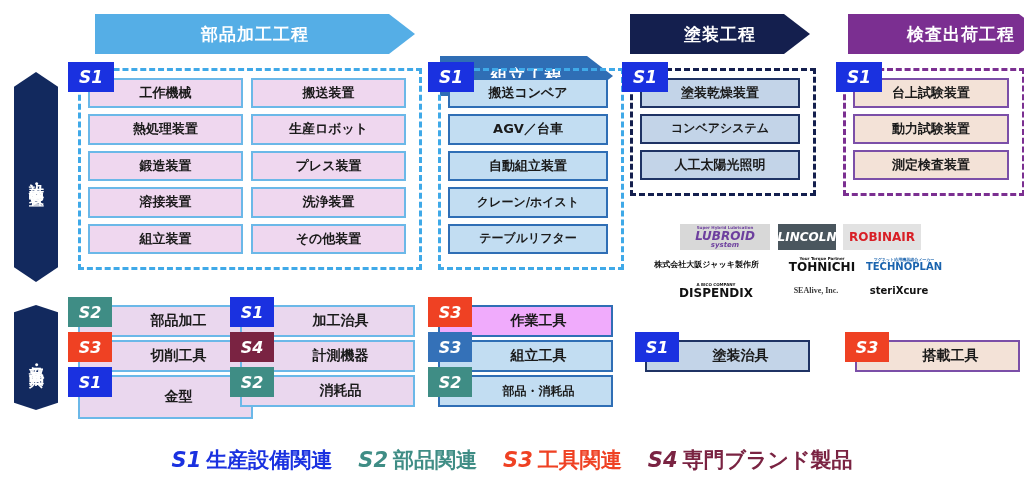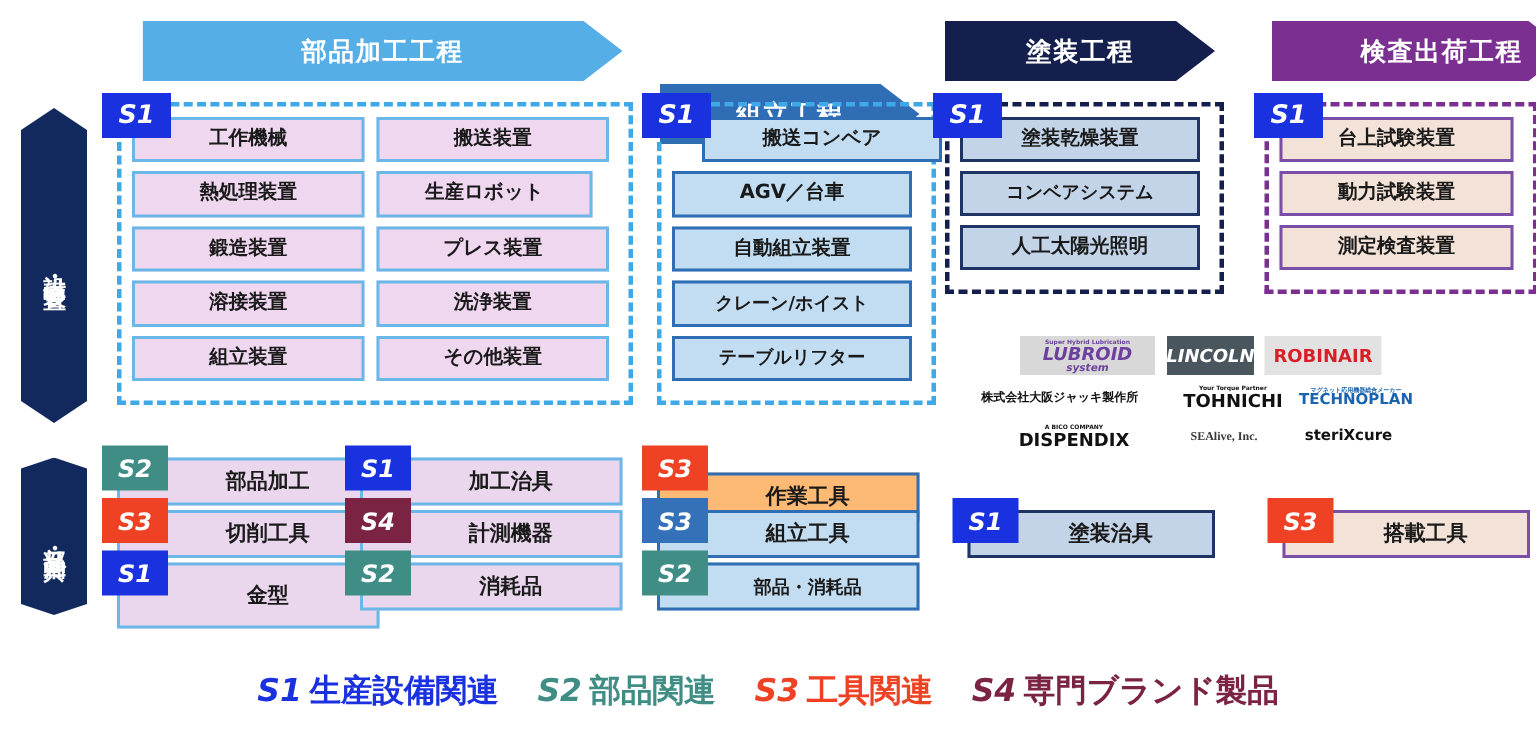--- a/index.html
+++ b/index.html
@@ -99,31 +99,31 @@
   <div id="side-labels">
       <div class="side-banner" style="left: 14px; top: 72px; width: 44px; height: 210px; font-size: 15px;">設備・装置</div>
       <div class="side-banner" style="left: 14px; top: 305px; width: 44px; height: 105px; font-size: 15px;">部品・治具</div>
     </div>
   <div id="processes">
       <div class="proc-head" style="left: 95px; top: 14px; width: 320px; height: 40px; background: rgb(85, 174, 230); font-size: 17px;">部品加工工程</div>
       <div class="group-frame" style="left: 78px; top: 68px; width: 338px; height: 196px; border-color: rgb(63, 169, 232);"></div>
       <div class="item-box" style="left: 88px; top: 78px; width: 155px; height: 30.4px; background: rgb(239, 215, 239); border: 2px solid rgb(107, 184, 232); font-size: 13px;">工作機械</div>
       <div class="item-box" style="left: 251px; top: 78px; width: 155px; height: 30.4px; background: rgb(239, 215, 239); border: 2px solid rgb(107, 184, 232); font-size: 13px;">搬送装置</div>
       <div class="item-box" style="left: 88px; top: 114.4px; width: 155px; height: 30.4px; background: rgb(239, 215, 239); border: 2px solid rgb(107, 184, 232); font-size: 13px;">熱処理装置</div>
-      <div class="item-box" style="left: 251px; top: 114.4px; width: 144px; height: 30.4px; background: rgb(239, 215, 239); border: 2px solid rgb(107, 184, 232); font-size: 13px;">生産ロボット</div>
+      <div class="item-box" style="left: 251px; top: 114.4px; width: 155px; height: 30.4px; background: rgb(239, 215, 239); border: 2px solid rgb(107, 184, 232); font-size: 13px;">生産ロボット</div>
       <div class="item-box" style="left: 88px; top: 150.8px; width: 155px; height: 30.4px; background: rgb(239, 215, 239); border: 2px solid rgb(107, 184, 232); font-size: 13px;">鍛造装置</div>
       <div class="item-box" style="left: 251px; top: 150.8px; width: 155px; height: 30.4px; background: rgb(239, 215, 239); border: 2px solid rgb(107, 184, 232); font-size: 13px;">プレス装置</div>
       <div class="item-box" style="left: 88px; top: 187.2px; width: 155px; height: 30.4px; background: rgb(239, 215, 239); border: 2px solid rgb(107, 184, 232); font-size: 13px;">溶接装置</div>
       <div class="item-box" style="left: 251px; top: 187.2px; width: 155px; height: 30.4px; background: rgb(239, 215, 239); border: 2px solid rgb(107, 184, 232); font-size: 13px;">洗浄装置</div>
       <div class="item-box" style="left: 88px; top: 223.6px; width: 155px; height: 30.4px; background: rgb(239, 215, 239); border: 2px solid rgb(107, 184, 232); font-size: 13px;">組立装置</div>
       <div class="item-box" style="left: 251px; top: 223.6px; width: 155px; height: 30.4px; background: rgb(239, 215, 239); border: 2px solid rgb(107, 184, 232); font-size: 13px;">その他装置</div>
       <div class="s-badge" style="left: 68px; top: 62px; width: 46px; height: 30px; background: rgb(26, 49, 224); font-size: 17px;">S1</div>
       <div class="proc-head" style="left: 440px; top: 14px; width: 173px; height: 40px; background: rgb(47, 110, 181); font-size: 17px; margin-top: 42px;">組立工程</div>
       <div class="group-frame" style="left: 438px; top: 68px; width: 180px; height: 196px; border-color: rgb(63, 169, 232);"></div>
-      <div class="item-box" style="left: 468px; top: 78px; width: 160px; height: 30.4px; background: rgb(194, 221, 242); border: 2px solid rgb(47, 110, 181); font-size: 13px;">搬送コンベア</div>
+      <div class="item-box" style="left: 448px; top: 78px; width: 160px; height: 30.4px; background: rgb(194, 221, 242); border: 2px solid rgb(47, 110, 181); font-size: 13px; font-family: Liberation Serif, serif;">搬送コンベア</div>
       <div class="item-box" style="left: 448px; top: 114.4px; width: 160px; height: 30.4px; background: rgb(194, 221, 242); border: 2px solid rgb(47, 110, 181); font-size: 13px;">AGV／台車</div>
       <div class="item-box" style="left: 448px; top: 150.8px; width: 160px; height: 30.4px; background: rgb(194, 221, 242); border: 2px solid rgb(47, 110, 181); font-size: 13px;">自動組立装置</div>
       <div class="item-box" style="left: 448px; top: 187.2px; width: 160px; height: 30.4px; background: rgb(194, 221, 242); border: 2px solid rgb(47, 110, 181); font-size: 12px;">クレーン/ホイスト</div>
       <div class="item-box" style="left: 448px; top: 223.6px; width: 160px; height: 30.4px; background: rgb(194, 221, 242); border: 2px solid rgb(47, 110, 181); font-size: 12px;">テーブルリフター</div>
       <div class="s-badge" style="left: 428px; top: 62px; width: 46px; height: 30px; background: rgb(26, 49, 224); font-size: 17px;">S1</div>
       <div class="proc-head" style="left: 630px; top: 14px; width: 180px; height: 40px; background: rgb(20, 31, 78); font-size: 17px;">塗装工程</div>
       <div class="group-frame" style="left: 630px; top: 68px; width: 180px; height: 122px; border-color: rgb(20, 31, 78);"></div>
       <div class="item-box" style="left: 640px; top: 78px; width: 160px; height: 30px; background: rgb(195, 212, 232); border: 2px solid rgb(31, 51, 100); font-size: 13px;">塗装乾燥装置</div>
       <div class="item-box" style="left: 640px; top: 114px; width: 160px; height: 30px; background: rgb(195, 212, 232); border: 2px solid rgb(31, 51, 100); font-size: 12px;">コンベアシステム</div>
       <div class="item-box" style="left: 640px; top: 150px; width: 160px; height: 30px; background: rgb(195, 212, 232); border: 2px solid rgb(31, 51, 100); font-size: 13px;">人工太陽光照明</div>
@@ -205,21 +205,21 @@
       </div>
       <div class="s-badge" style="left: 230px; top: 297px; width: 44px; height: 30px; background: rgb(26, 49, 224); font-size: 16px;">S1</div>
       <div class="strip-box" style="left: 240px; top: 340px; width: 175px; height: 32px; background: rgb(234, 215, 238); border: 2px solid rgb(107, 184, 232);">
         <span style="font-size: 14px;">計測機器</span>
       </div>
       <div class="s-badge" style="left: 230px; top: 332px; width: 44px; height: 30px; background: rgb(122, 35, 66); font-size: 16px;">S4</div>
       <div class="strip-box" style="left: 240px; top: 375px; width: 175px; height: 32px; background: rgb(234, 215, 238); border: 2px solid rgb(107, 184, 232);">
         <span style="font-size: 14px;">消耗品</span>
       </div>
       <div class="s-badge" style="left: 230px; top: 367px; width: 44px; height: 30px; background: rgb(63, 141, 133); font-size: 16px;">S2</div>
-      <div class="strip-box" style="left: 438px; top: 315px; width: 175px; height: 32px; background: #fdba74; border: 2px solid rgb(47, 110, 181);">
+      <div class="strip-box" style="left: 438px; top: 305px; width: 175px; height: 32px; background: #f0abfc; border: 2px solid rgb(47, 110, 181);">
         <span style="font-size: 14px;">作業工具</span>
       </div>
       <div class="s-badge" style="left: 428px; top: 297px; width: 44px; height: 30px; background: rgb(239, 65, 35); font-size: 16px;">S3</div>
       <div class="strip-box" style="left: 438px; top: 340px; width: 175px; height: 32px; background: rgb(194, 221, 242); border: 2px solid rgb(47, 110, 181);">
         <span style="font-size: 14px;">組立工具</span>
       </div>
       <div class="s-badge" style="left: 428px; top: 332px; width: 44px; height: 30px; background: rgb(52, 113, 184); font-size: 16px;">S3</div>
       <div class="strip-box" style="left: 438px; top: 375px; width: 175px; height: 32px; background: rgb(194, 221, 242); border: 2px solid rgb(47, 110, 181);">
         <span style="font-size: 12px;">部品・消耗品</span>
       </div>

